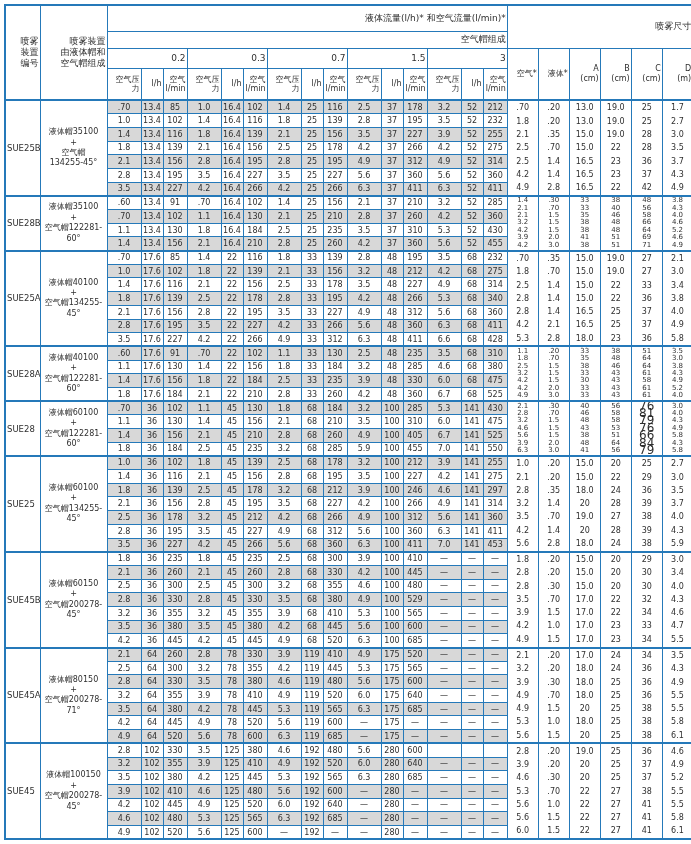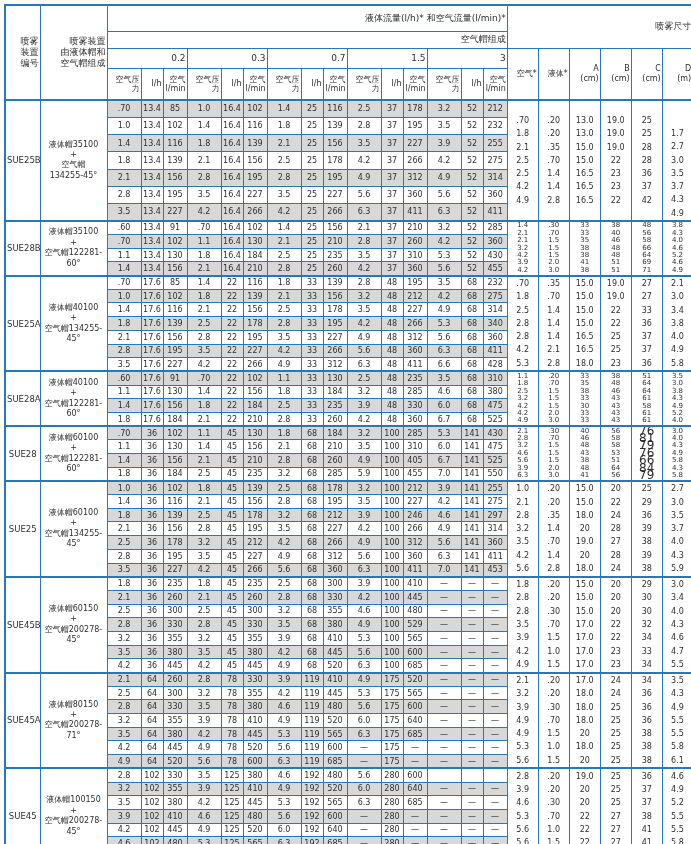--- a/index.html
+++ b/index.html
@@ -10,21 +10,21 @@
   th,td{border:1px solid var(--b);overflow:hidden;}
   thead th{font-weight:normal;font-size:9px;padding:1px;text-align:right;vertical-align:middle;background:#fff;}
   tr.hrow1{height:26px;} tr.hrow2{height:17px;} tr.hrow3{height:20px;} tr.hrow4{height:32px;}
   .pre{white-space:pre-line;line-height:1.25;margin-top:39px;}
   .pv{font-size:9px;}
   .sub{font-size:8px;line-height:1.15;}
   .sc{font-size:8px;line-height:1.2;}
   .data-row{height:13.7px;}
   td.flow-cell{font-size:8px;text-align:center;padding:0 1px;vertical-align:middle;}
   td.shade{background:var(--shade);}
-  td.id-cell{font-size:8.5px;text-align:center;vertical-align:middle;background:#fff;}
+  td.id-cell{font-size:8.5px;vertical-align:middle;background:#fff;}
   td.caps-cell{font-size:8px;text-align:center;vertical-align:middle;background:#fff;line-height:1.3;}
   td.spray-cell{vertical-align:middle;padding:0;background:#fff;}
   td.spray-cell div{text-align:center;white-space:pre-line;}
   tr.block-start td{border-top:2px solid var(--b);}
 </style>
 </head>
 <body>
 
 <div class="page">
   <table>
@@ -168,21 +168,21 @@
           <td class="spray-cell" rowspan="7">
             <div style="line-height: 13.27px; font-size: 8px;">25
 25
 28
 28
 36
 37
 42</div>
           </td>
           <td class="spray-cell" rowspan="7">
-            <div style="line-height: 13.27px; font-size: 8px; margin-top: 26px;">1.7
+            <div style="line-height: 13.27px; font-size: 8px;">1.7
 2.7
 3.0
 3.5
 3.7
 4.3
 4.9</div>
           </td>
         </tr>
         <tr class="data-row">
           <td class="flow-cell">1.0</td>

